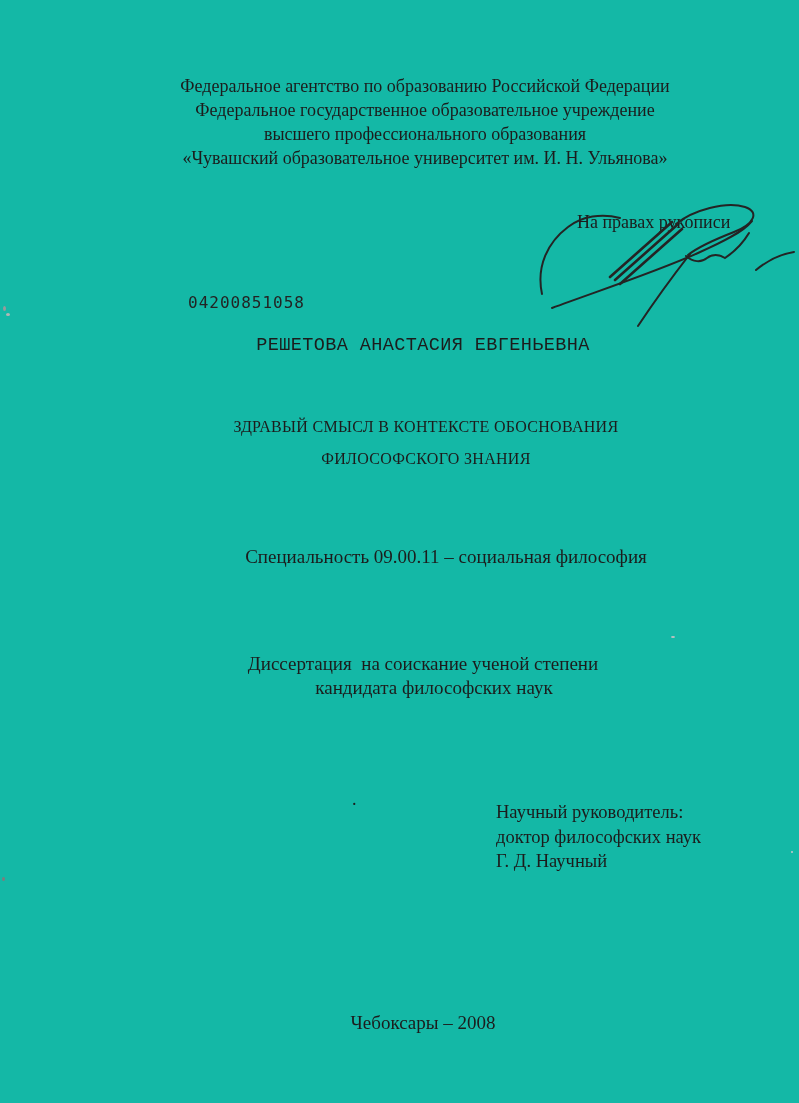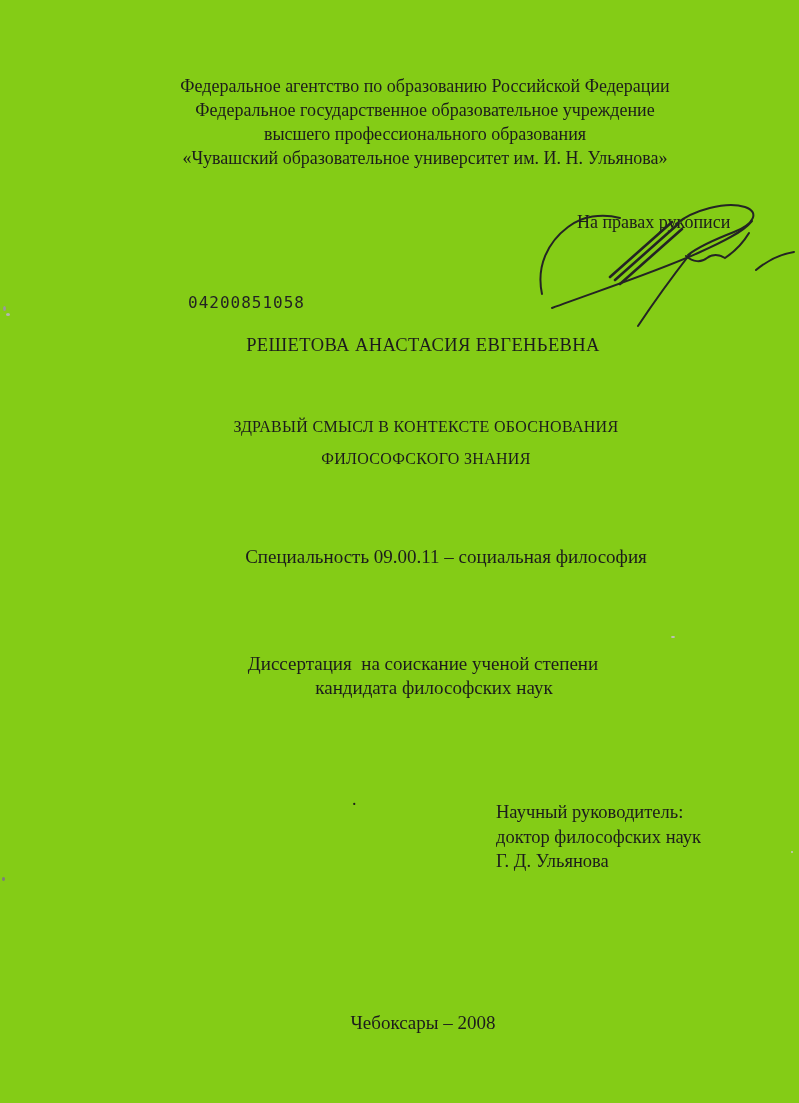--- a/index.html
+++ b/index.html
@@ -1,20 +1,20 @@
 <!DOCTYPE html>
 <html><head>
 <meta charset="utf-8">
 <style>
   html, body { margin: 0; padding: 0; background: #ffffff; }
   .page {
     position: relative;
     width: 799px;
     height: 1103px;
-    background: #84cc16;
+    background: #14b8a6;
     overflow: hidden;
     font-family: "Liberation Serif", "DejaVu Serif", serif;
     color: #1c1c1c;
   }
   .abs { position: absolute; }
   .centered { transform: translateX(-50%); text-align: center; white-space: nowrap; }
 
   .header-block {
     left: 425px; top: 74px;
     font-size: 18px; line-height: 24px;
@@ -24,21 +24,21 @@
     font-size: 18px; white-space: nowrap;
   }
   .signature-svg { left: 538px; top: 196px; }
   .catalog-number {
     left: 188px; top: 281px;
     font-family: "DejaVu Sans Mono", monospace;
     font-size: 16px; letter-spacing: 1px; color: #232323; margin-top: 12px;
   }
   .author-name {
     left: 423px; top: 335px;
-    font-size: 18.5px; letter-spacing: 0.4px;
+    font-size: 18.5px; letter-spacing: 0.4px; font-family: Liberation Mono, monospace;
   }
   .main-title {
     left: 426px; top: 411px;
     font-weight: normal; font-size: 16px; line-height: 32px; letter-spacing: 0.3px;
   }
   .specialty-line {
     left: 446px; top: 546px;
     font-size: 19px;
   }
   .thesis-block {
@@ -105,21 +105,21 @@
   <div class="abs centered thesis-block">
     <div class="line1">Диссертация  на соискание ученой степени</div>
     <div class="line2">кандидата философских наук</div>
   </div>
 
   <div class="abs stray-period">.</div>
 
   <div class="abs supervisor-block">
     <div>Научный руководитель:</div>
     <div>доктор философских наук</div>
-    <div>Г. Д. Ульянова</div>
+    <div>Г. Д. Научный</div>
   </div>
 
   <div class="abs centered imprint-line">Чебоксары – 2008</div>
 
   <div class="speck speck-a"></div>
   <div class="speck speck-b"></div>
   <div class="speck speck-c"></div>
   <div class="speck speck-d"></div>
   <div class="speck speck-e"></div>
 

